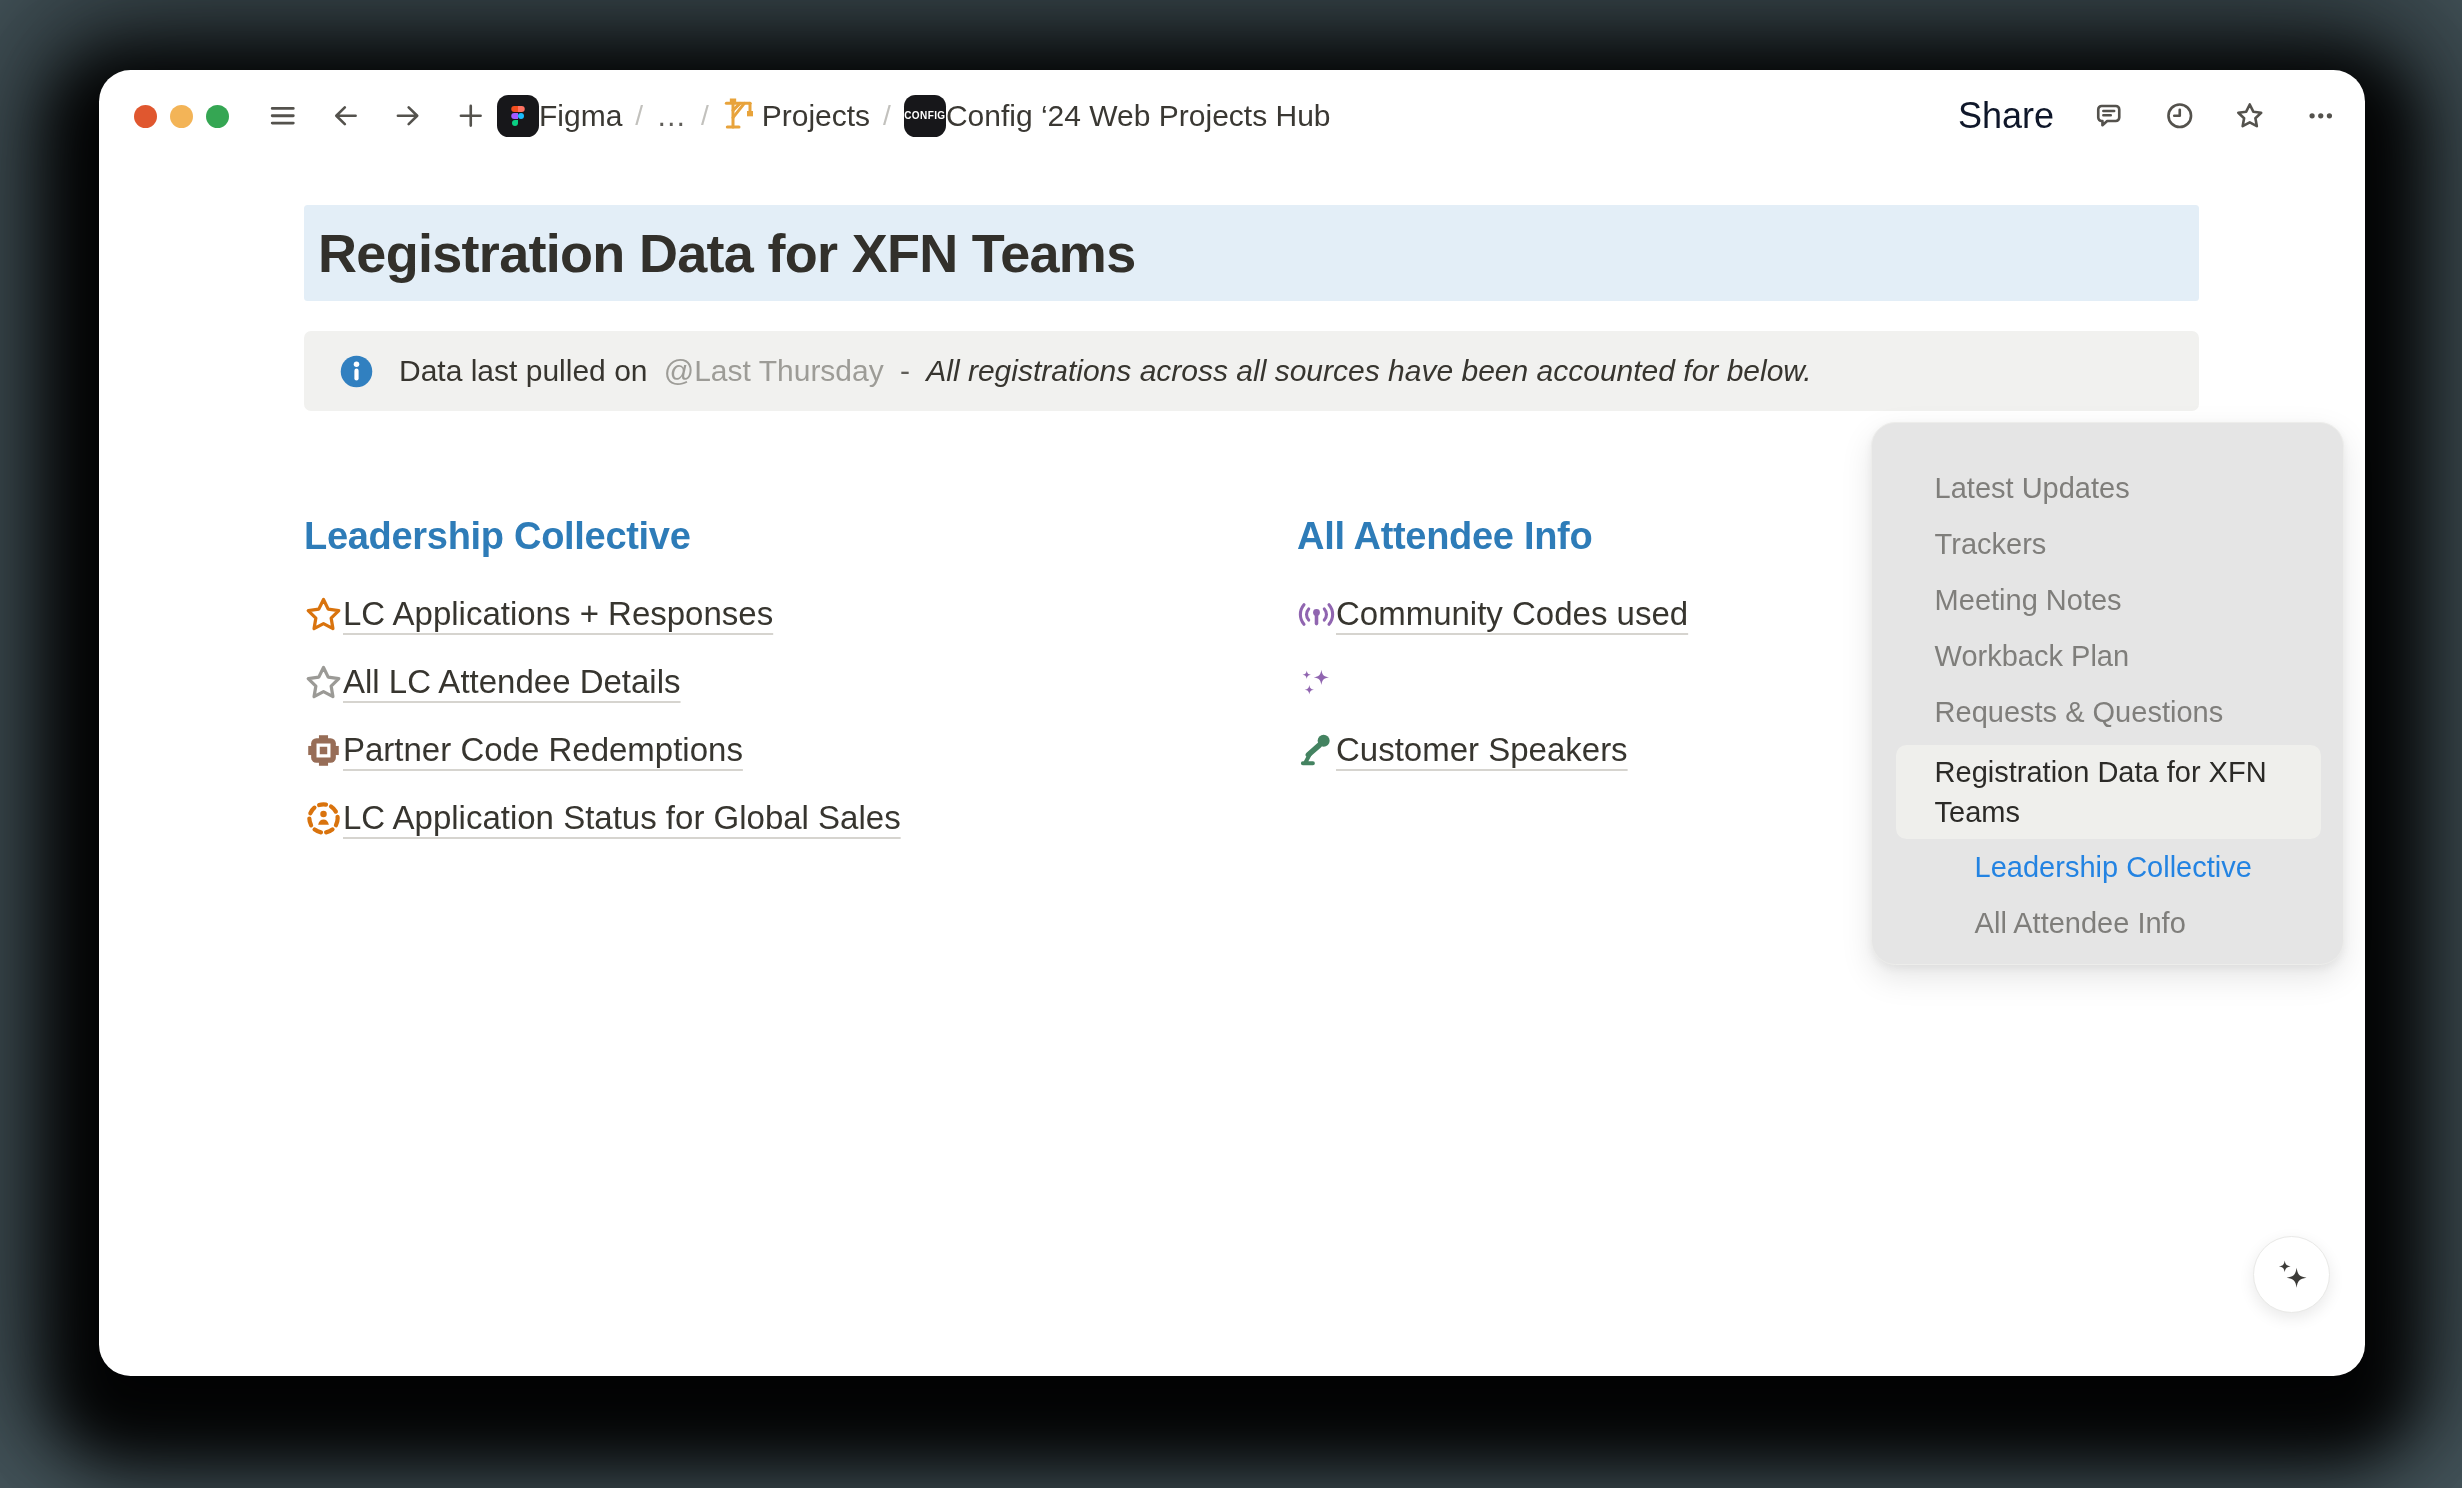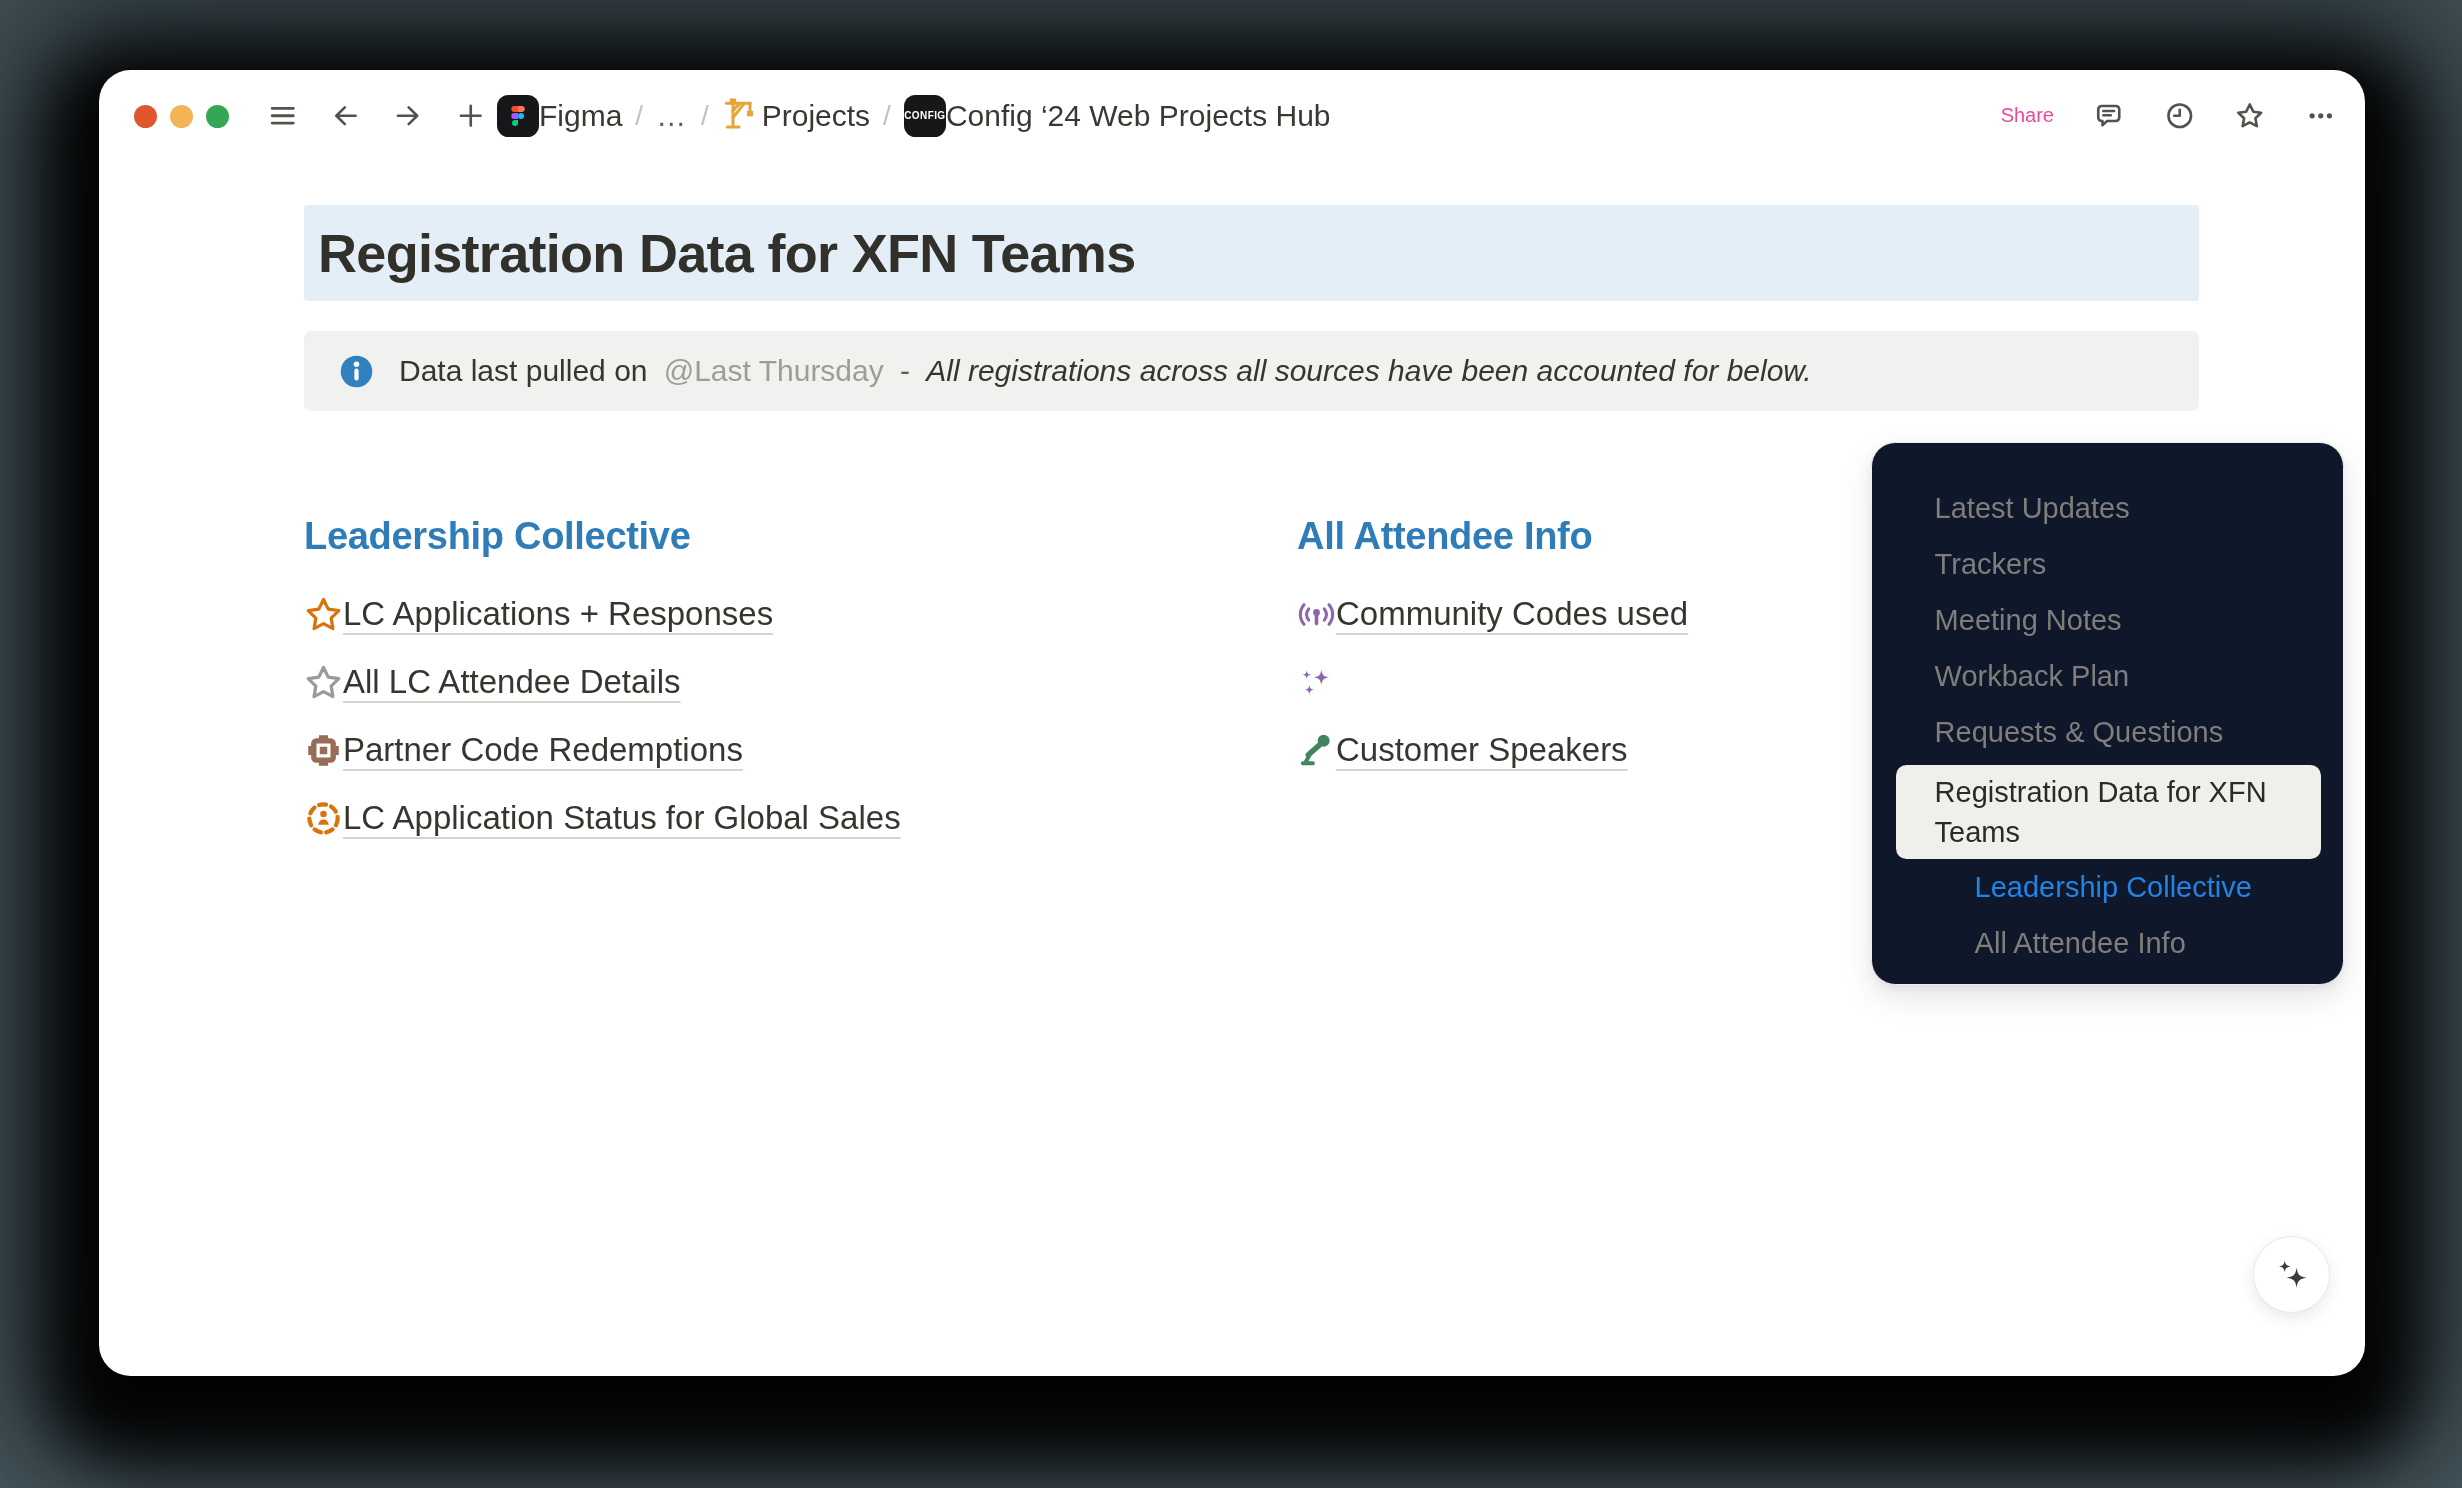--- a/index.html
+++ b/index.html
@@ -27,21 +27,21 @@
   .tool-stroke{fill:none;stroke:#54524d;stroke-width:2;stroke-linecap:round;stroke-linejoin:round;}
   .breadcrumb{position:absolute;left:398px;top:0;height:91px;display:flex;align-items:center;gap:13px;font-size:30px;color:#3a3833;}
   .crumb{display:flex;align-items:center;gap:0;cursor:pointer;}
   .chip{width:42px;height:42px;border-radius:11.4px;background:#17171a;display:flex;align-items:center;justify-content:center;}
   .chip svg{width:30px;height:30px;}
   .chip.config{color:#ffffff;font-size:10px;font-weight:bold;letter-spacing:0.4px;text-transform:uppercase;}
   .crane-wrap svg{width:40px;height:40px;}
   .sep{color:#c2c1bd;font-size:28px;}
   .ellipsis-crumb{color:#5f5d58;letter-spacing:1.8px;}
   .tools-right{position:absolute;right:29px;top:0;height:91px;display:flex;align-items:center;gap:39px;}
-  .share-btn{background:none;border:none;font-size:20px;color:#ec4899;font-family:inherit;cursor:pointer;padding:0;}
+  .share-btn{background:none;border:none;font-size:36px;color:#0f172a;font-family:inherit;cursor:pointer;padding:0;}
   
   .title-block{
     position:absolute;left:205px;top:135px;width:1895px;height:96px;
     background:#e3eef7;border-radius:3.5px;display:flex;align-items:center;
   }
   .title-block h1{margin:0;padding-left:14px;font-size:54px;font-weight:700;letter-spacing:-0.7px;color:#32302b;}
   .callout{
     position:absolute;left:205px;top:261px;width:1895px;height:80px;
     background:#f1f1ef;border-radius:7px;display:flex;align-items:center;
   }
@@ -56,22 +56,22 @@
   .col h2{margin:0 0 22px 0;font-size:38px;font-weight:700;letter-spacing:-0.3px;color:#2e7cb8;}
   .row{height:68px;display:flex;align-items:center;}
   .row .ric{width:39px;height:39px;flex:0 0 auto;}
   .row .ric svg{width:39px;height:39px;}
   .row a{
     font-size:33px;color:#37352f;text-decoration:underline;cursor:pointer;
     text-decoration-thickness:1.8px;text-underline-offset:7.9px;text-decoration-color:#d6d4cf;
   }
   
   .toc{
-    position:absolute;left:1772px;top:372px;width:473px;height:543px;
-    background:#0f172a;border:0.9px solid #ededeb;border-radius:24.5px;
+    position:absolute;left:1772px;top:352px;width:473px;height:543px;
+    background:#e5e5e5;border:0.9px solid #ededeb;border-radius:24.5px;
     box-shadow:0 12.3px 31.5px rgba(0,0,0,0.10),0 3.5px 8.8px rgba(0,0,0,0.05);
     box-sizing:border-box;padding-top:37px;
   }
   .toc-item{
     margin:0 22px 0 23.6px;padding-left:39px;line-height:56px;
     font-size:29px;color:#7f7e7b;cursor:pointer;white-space:nowrap;
   }
   .toc-item.active{
     background:#efefec;border-radius:10.5px;line-height:40px;
     padding:7px 10.5px 7px 39px;margin-top:5.3px;color:#2b2a27;white-space:normal;

